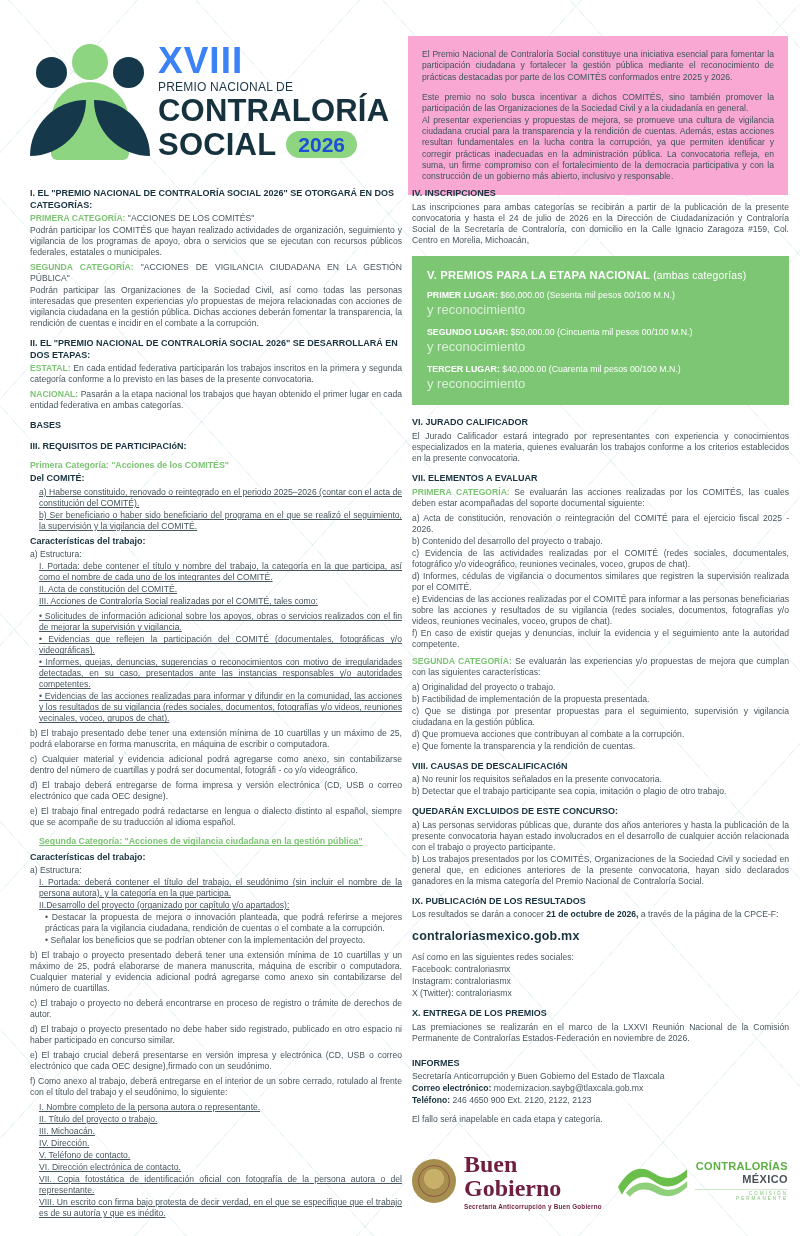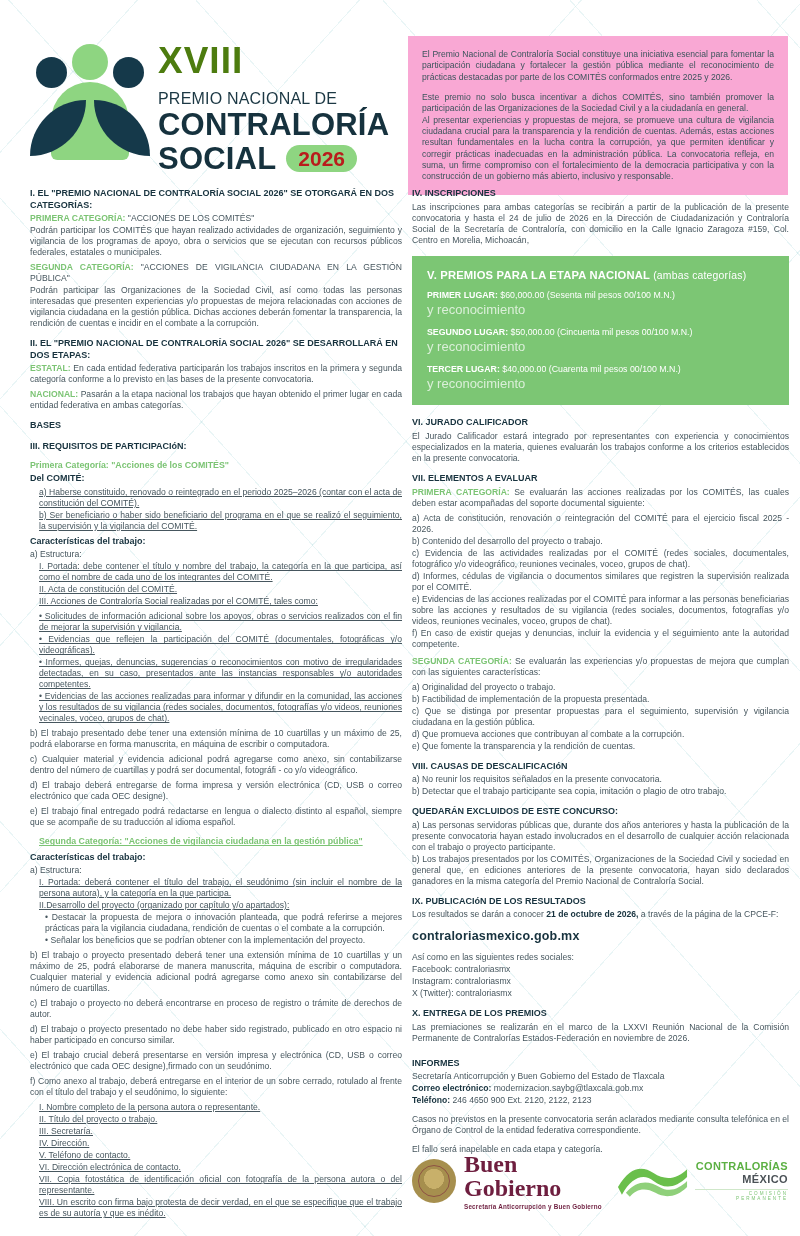--- a/index.html
+++ b/index.html
@@ -17,26 +17,26 @@
   .logo-mark{position:relative;width:108px;height:112px;flex:0 0 auto;}
   .lm{position:absolute;}
   .head-c{width:36px;height:36px;border-radius:50%;background:#8ed581;left:36px;top:2px;}
   .head-l{width:31px;height:31px;border-radius:50%;background:#15394a;left:0px;top:15px;}
   .head-r{width:31px;height:31px;border-radius:50%;background:#15394a;left:77px;top:15px;}
   .body-green{width:78px;height:78px;border-radius:50% 50% 8% 8%;background:#8ed581;left:15px;top:40px;}
   .leaf-l{width:56px;height:56px;background:#15394a;border-radius:0 100% 0 100%;transform:rotate(90deg);left:-6px;top:58px;}
   .leaf-r{width:56px;height:56px;background:#15394a;border-radius:100% 0 100% 0;transform:rotate(-90deg);left:58px;top:58px;}
   .stem{width:16px;height:26px;background:#8ed581;left:46px;top:86px;}
   .logo-text{margin-left:14px;line-height:1;}
-  .logo-xviii{color:#4d7c0f;font-size:37px;font-weight:700;letter-spacing:1px;}
-  .logo-l1{color:#1c3844;font-size:16px;font-weight:500;margin-top:12px;letter-spacing:.2px;}
+  .logo-xviii{color:#3b82f6;font-size:37px;font-weight:700;letter-spacing:1px;}
+  .logo-l1{color:#1c3844;font-size:12px;font-weight:500;margin-top:2px;letter-spacing:.2px;}
   .logo-l2{color:#16323e;font-size:31px;font-weight:800;margin-top:2px;letter-spacing:.2px;}
   .logo-l3row{display:flex;align-items:center;margin-top:3px;}
   .logo-l3{color:#16323e;font-size:31px;font-weight:800;letter-spacing:.2px;}
-  .year-pill{background:#8ed581;color:#b91c1c;font-size:21px;font-weight:700;border-radius:15px;padding:3px 12px;margin-left:10px;}
+  .year-pill{background:#8ed581;color:#1d4ed8;font-size:21px;font-weight:700;border-radius:15px;padding:3px 12px;margin-left:10px;}
   .intro-box{position:absolute;top:36px;left:408px;width:352px;background:#f9a8d4;padding:13px 14px 12px;font-size:8.6px;line-height:1.32;color:#3c545c;text-align:justify;}
   .intro-box p{margin:0;}
   .intro-box .sp{margin-top:9px;}
   
   .col{position:absolute;top:188px;font-size:8.6px;line-height:1.28;text-align:justify;}
   .col-l{left:30px;width:372px;}
   .col-r{left:412px;width:377px;}
   .col p{margin:0 0 4px;}
   .h{font-weight:700;color:#17323e;font-size:9px;margin:9px 0 2px;text-align:left;}
   .h:first-child{margin-top:0;}
@@ -137,21 +137,21 @@
   <p class="ind1 tight">II.Desarrollo del proyecto (organizado por capítulo y/o apartados):</p>
   <p class="ind2 tight">• Destacar la propuesta de mejora o innovación planteada, que podrá referirse a mejores prácticas para la vigilancia ciudadana, rendición de cuentas o el combate a la corrupción.</p>
   <p class="ind2">• Señalar los beneficios que se podrían obtener con la implementación del proyecto.</p>
   <p>b) El trabajo o proyecto presentado deberá tener una extensión mínima de 10 cuartillas y un máximo de 25, podrá elaborarse de manera manuscrita, máquina de escribir o computadora. Cualquier material y evidencia adicional podrá agregarse como anexo sin contabilizarse del número de cuartillas.</p>
   <p>c) El trabajo o proyecto no deberá encontrarse en proceso de registro o trámite de derechos de autor.</p>
   <p>d) El trabajo o proyecto presentado no debe haber sido registrado, publicado en otro espacio ni haber participado en concurso similar.</p>
   <p>e) El trabajo crucial deberá presentarse en versión impresa y electrónica (CD, USB o correo electrónico que cada OEC designe),firmado con un seudónimo.</p>
   <p>f) Como anexo al trabajo, deberá entregarse en el interior de un sobre cerrado, rotulado al frente con el título del trabajo y el seudónimo, lo siguiente:</p>
   <p class="ind1 tight">I. Nombre completo de la persona autora o representante.</p>
   <p class="ind1 tight">II. Título del proyecto o trabajo.</p>
-  <p class="ind1 tight">III. Secretaría.</p>
+  <p class="ind1 tight">III. Michoacán.</p>
   <p class="ind1 tight">IV. Dirección.</p>
   <p class="ind1 tight">V. Teléfono de contacto.</p>
   <p class="ind1 tight">VI. Dirección electrónica de contacto.</p>
   <p class="ind1 tight">VII. Copia fotostática de identificación oficial con fotografía de la persona autora o del representante.</p>
   <p class="ind1">VIII. Un escrito con firma bajo protesta de decir verdad, en el que se especifique que el trabajo es de su autoría y que es inédito.</p>
 </div>
 
 <div class="col col-r">
   <div class="h">IV. INSCRIPCIONES</div>
   <p>Las inscripciones para ambas categorías se recibirán a partir de la publicación de la presente convocatoria y hasta el 24 de julio de 2026 en la Dirección de Ciudadanización y Contraloría Social de la Secretaría de Contraloría, con domicilio en la Calle Ignacio Zaragoza #159, Col. Centro en Morelia, Michoacán,</p>
@@ -208,21 +208,20 @@
   <p class="tight">Instagram: contraloriasmx</p>
   <p>X (Twitter): contraloriasmx</p>
 
   <div class="h">X. ENTREGA DE LOS PREMIOS</div>
   <p>Las premiaciones se realizarán en el marco de la LXXVI Reunión Nacional de la Comisión Permanente de Contralorías Estados-Federación en noviembre de 2026.</p>
 
   <div class="h" style="margin-top:14px;">INFORMES</div>
   <p class="tight">Secretaría Anticorrupción y Buen Gobierno del Estado de Tlaxcala</p>
   <p class="tight"><span class="b">Correo electrónico:</span><span> modernizacion.saybg@tlaxcala.gob.mx</span></p>
   <p><span class="b">Teléfono:</span><span> 246 4650 900 Ext. 2120, 2122, 2123</span></p>
-  <p style="margin-top:8px;">Casos no previstos en la presente convocatoria serán aclarados mediante consulta telefónica en el Órgano de Control de la entidad federativa correspondiente.</p>
   <p style="margin-top:8px;">El fallo será inapelable en cada etapa y categoría.</p>
 </div>
 
 <div class="footer">
   <div class="bg-logo">
     <div class="eagle"></div>
     <div class="bg-text">
       <div class="bg-name">Buen Gobierno</div>
       <div class="bg-sub">Secretaría Anticorrupción y Buen Gobierno</div>
     </div>

